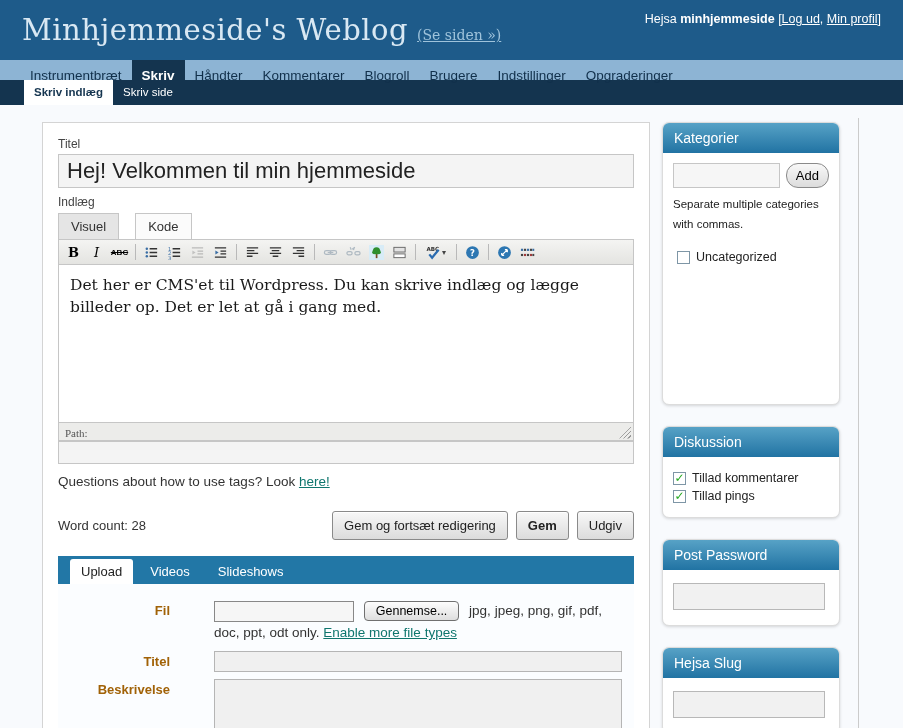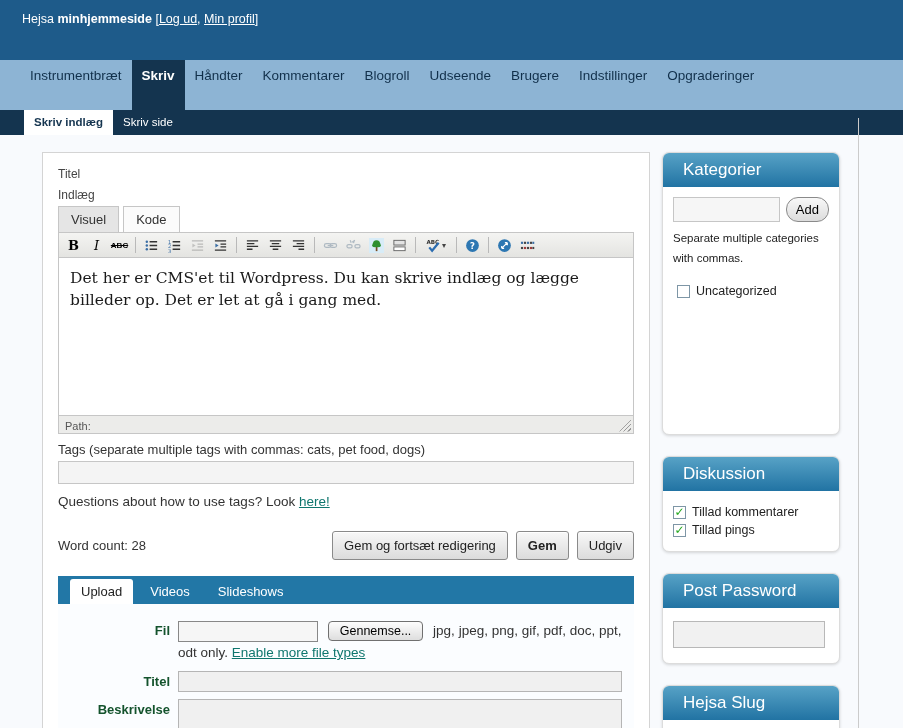--- a/index.html
+++ b/index.html
@@ -12,21 +12,21 @@
   .hdr-left { display:flex; align-items:baseline; }
   .blog-title { font-family:"DejaVu Serif","Liberation Serif",serif; font-weight:500;
     font-size:29px; color:#d9e8f3; letter-spacing:.5px; }
   .view-site { font-family:"DejaVu Serif","Liberation Serif",serif; font-size:14px;
     color:#9fc3db; margin-left:9px; text-decoration:underline; cursor:pointer; }
   .hdr-right { align-self:flex-start; margin-top:12px; font-size:12.5px; color:#fff; }
   .hdr-right b { font-weight:bold; }
   .hdr-link { color:#fff; text-decoration:underline; cursor:pointer; }
 
   
-  .topnav { height:50px; background:#8db4d4; display:flex; align-items:stretch;
+  .topnav { height:20px; background:#8db4d4; display:flex; align-items:stretch;
     padding-left:20px; }
   .nav-item { font-size:13.5px; color:#11304b; padding:8px 10px 0; cursor:pointer; }
   .nav-item.active { background:#14344f; color:#fff; font-weight:bold; }
 
   
   .subnav { height:25px; background:#14344f; display:flex; align-items:stretch;
     padding-left:24px; }
   .subnav-item { font-size:11.5px; color:#fff; padding:6px 10px 0; cursor:pointer; }
   .subnav-item.active { background:#fff; color:#14344f; font-weight:bold; }
 
@@ -36,38 +36,38 @@
   
   .content { display:flex; padding:17px 0 0 42px; gap:12px; }
   .main-box { width:608px; background:#fff; border:1px solid #d4d4d4; padding:12px 15px; }
   .sidebar { width:178px; }
 
   
   .small-label { font-size:12px; color:#444; margin:2px 0 3px; }
   .title-input { width:100%; height:34px; background:#f4f4f4; border:1px solid #c6c6c6;
     font-family:"Liberation Sans","DejaVu Sans",sans-serif; font-size:22px; color:#222;
     padding:0 8px; }
-  .editor-tabs { display:flex; gap:4px; margin-top:4px; }
+  .editor-tabs { display:flex; gap:16px; margin-top:4px; }
   .etab { font-size:13px; border:1px solid #c6c6c6; border-bottom:none; padding:5px 12px;
     cursor:pointer; background:#fbfbfb; color:#333; }
   .etab.active { background:#e5e5e5; }
   .toolbar { border:1px solid #c6c6c6; background:linear-gradient(#f4f4f2,#e4e4e1);
     display:flex; align-items:center; padding:2px 4px; gap:2px; height:26px; }
   .tbi { width:21px; height:20px; display:flex; align-items:center; justify-content:center;
     cursor:pointer; border:1px solid transparent; border-radius:2px; }
   .tbi b { font-family:"DejaVu Serif",serif; font-size:13px; }
   .tbi i { font-family:"DejaVu Serif",serif; font-size:13px; }
   .strike { font-size:8px; font-weight:bold; text-decoration:line-through; }
   .tb-sep { width:1px; height:16px; background:#b9b9b9; margin:0 3px; }
   .caret::after { content:"▾"; font-size:8px; color:#444; margin-left:1px; }
   .editor-area { border:1px solid #c6c6c6; border-top:none; background:#fff; height:158px;
     padding:9px 11px; font-family:"DejaVu Serif","Liberation Serif",serif; font-size:15.5px;
     line-height:1.45; color:#1a1a1a; overflow:hidden; }
   .path-bar { border:1px solid #c6c6c6; border-top:none; background:#ececea; height:18px;
-    display:flex; justify-content:space-between; align-items:center; padding:2px 2px 0 6px; }
+    display:flex; justify-content:space-between; align-items:center; padding:2px 2px 0 6px;font-family:Liberation Serif, serif; }
   .path-label { font-size:11px; color:#555; }
   .resize-handle { width:12px; height:12px; cursor:nwse-resize;
     background:repeating-linear-gradient(135deg,transparent 0 2px,#999 2px 3px);
     clip-path:polygon(100% 0,100% 100%,0 100%); }
   .tags-label { font-size:13px; color:#333; margin:8px 0 4px; }
   .tags-input { width:100%; height:23px; background:#f4f4f4; border:1px solid #c6c6c6;
     font-size:13px; padding:0 6px; }
   .tags-help { font-size:13.5px; color:#333; margin:10px 0 0; }
   a.link { color:#0f766e; text-decoration:underline; cursor:pointer; }
   .submit-row { display:flex; justify-content:space-between; align-items:center;
@@ -81,37 +81,37 @@
   .btn.primary { font-weight:bold; }
 
   
   .upload-tabs { background:#2277a6; display:flex; align-items:flex-end; height:28px;
     padding-left:12px; gap:6px; }
   .utab { font-size:13px; color:#fff; padding:5px 11px; cursor:pointer; }
   .utab.active { background:#fff; color:#222; border-radius:3px 3px 0 0; }
   .upload-body { background:#fbfdff; padding:10px 12px 0; }
   .frow { display:flex; margin:6px 0; }
   .flabel { width:108px; text-align:right; font-weight:bold; font-size:13px;
-    padding:3px 8px 0 0; color:#14532d; }
-  .fcontent { flex:1; font-size:13.5px; color:#333; line-height:1.65; }
+    padding:3px 8px 0 0; color:#a16207; }
+  .fcontent { flex:1; font-size:13.5px; color:#333; line-height:1.65;margin-left:36px; }
   .file-box { width:140px; height:21px; border:1px solid #888; background:#f6f6f6;
     vertical-align:middle; }
   .browse-btn { font-size:12.5px; padding:2px 11px; border:1px solid #707070;
     border-radius:4px; background:linear-gradient(#fdfdfd,#dedede); margin:0 6px;
     cursor:pointer; vertical-align:middle; }
   .u-input { width:100%; height:21px; background:#f0f0f0; border:1px solid #b5b5b5;
     font-size:13px; padding:0 5px; }
   .u-textarea { width:100%; height:60px; background:#f0f0f0; border:1px solid #b5b5b5;
     resize:none; }
 
   
   .side-box { background:#fff; border:1px solid #dcdcdc; border-radius:7px;
     box-shadow:0 1px 3px rgba(0,0,0,.15); overflow:hidden; margin-bottom:21px; }
-  .box-header { background:linear-gradient(#57a2c6,#2173a3); color:#fff; font-size:17px;
-    padding:7px 20px; }
+  .box-header { background:linear-gradient(#57a2c6,#2173a3); color:#fff; font-size:14px;
+    padding:7px 11px; }
   .box-body { padding:10px; }
   .cat-box { height:283px; }
   .cat-row { display:flex; gap:6px; }
   .cat-input { flex:1; min-width:0; height:25px; background:#f6f6f6; border:1px solid #c6c6c6;
     font-size:13px; padding:0 5px; }
   .btn-add { font-size:13px; padding:3px 9px; border:1px solid #8a8a8a; border-radius:12px;
     background:linear-gradient(#f8f8f8,#dcdcdc); cursor:pointer; }
   .cat-help { font-size:11.5px; color:#222; line-height:1.7; margin-top:7px; }
   .cb-row { display:flex; align-items:center; gap:6px; font-size:12.5px; color:#222;
     margin:4px 0; }
@@ -121,49 +121,53 @@
   .cb.checked::after { content:"✓"; color:#23a81e; font-size:12px; font-weight:bold;
     line-height:1; }
   .pw-body { padding:13px 10px 15px; }
   .side-input { width:152px; height:27px; background:#f1f1f1; border:1px solid #b8b8b8;
     font-size:13px; padding:0 5px; }
 </style>
 </head>
 <body>
 
 <div class="hdr">
+  <div class="hdr-left">
+    <span class="blog-title">Minhjemmeside's Weblog</span>
+    <span class="view-site">(Se siden »)</span>
+  </div>
   <div class="hdr-right">
     <span>Hejsa </span><b>minhjemmeside</b><span> [</span><span class="hdr-link">Log ud</span><span>, </span><span class="hdr-link">Min profil</span><span>]</span>
   </div>
 </div>
 
 <div class="topnav">
   <span class="nav-item">Instrumentbræt</span>
   <span class="nav-item active">Skriv</span>
   <span class="nav-item">Håndter</span>
   <span class="nav-item">Kommentarer</span>
   <span class="nav-item">Blogroll</span>
-  <span class="nav-item">Udseende</span>
   <span class="nav-item">Brugere</span>
   <span class="nav-item">Indstillinger</span>
   <span class="nav-item">Opgraderinger</span>
 </div>
 
 <div class="subnav">
   <span class="subnav-item active">Skriv indlæg</span>
   <span class="subnav-item">Skriv side</span>
 </div>
 
 <div class="right-edge"></div>
 
 <div class="content">
 
   <div class="main-box">
 
     <div class="small-label">Titel</div>
+    <input class="title-input" type="text" value="Hej! Velkommen til min hjemmeside" style="">
 
     <div class="small-label" style="margin-top:7px;">Indlæg</div>
 
     <div class="editor-tabs">
       <span class="etab active">Visuel</span>
       <span class="etab">Kode</span>
     </div>
 
     <div class="toolbar">
       <span class="tbi">
@@ -291,21 +295,20 @@
         </span>
     </div>
 
     <div class="editor-area">Det her er CMS'et til Wordpress. Du kan skrive indlæg og lægge billeder op. Det er let at gå i gang med.</div>
 
     <div class="path-bar">
       <span class="path-label">Path:</span>
       <span class="resize-handle"></span>
     </div>
 
-    <div class="tags-label">Tags (separate multiple tags with commas: cats, pet food, dogs)</div>
     <input class="tags-input" type="text" value="" style="">
     <div class="tags-help">
       <span>Questions about how to use tags? Look </span><a class="link">here!</a>
     </div>
 
     <div class="submit-row">
       <span class="word-count">
         <span>Word count:</span>
         <span>28</span>
       </span>

